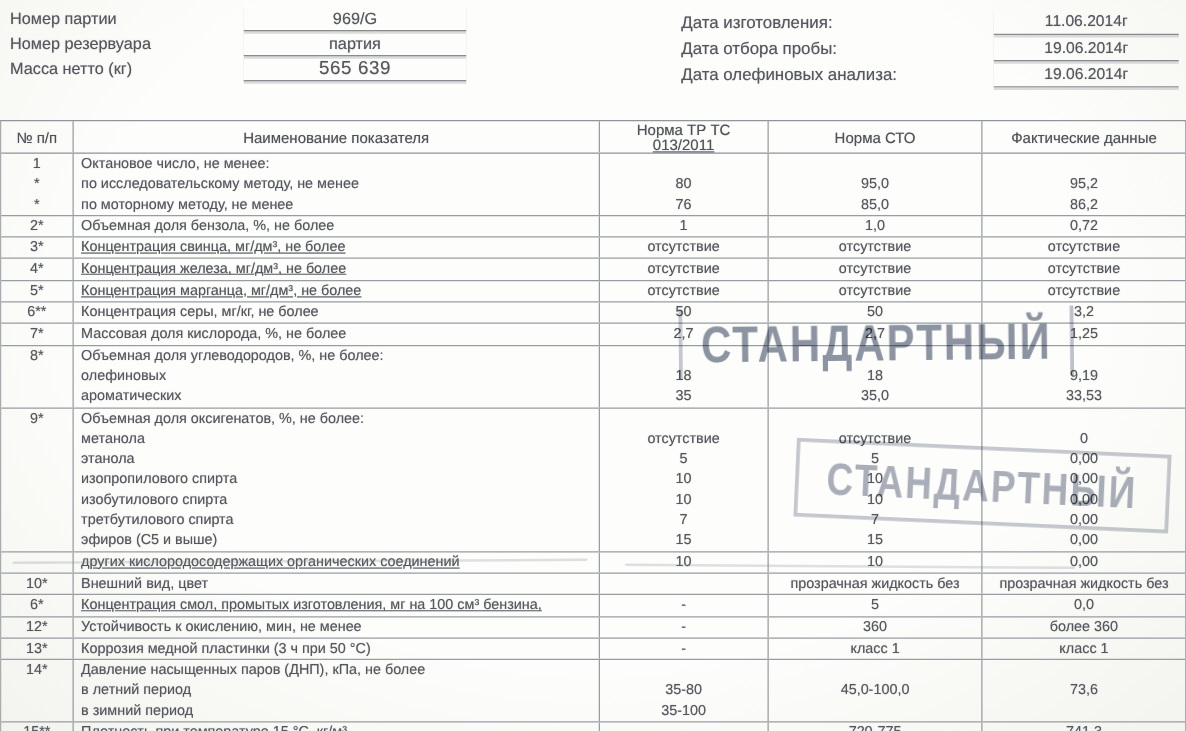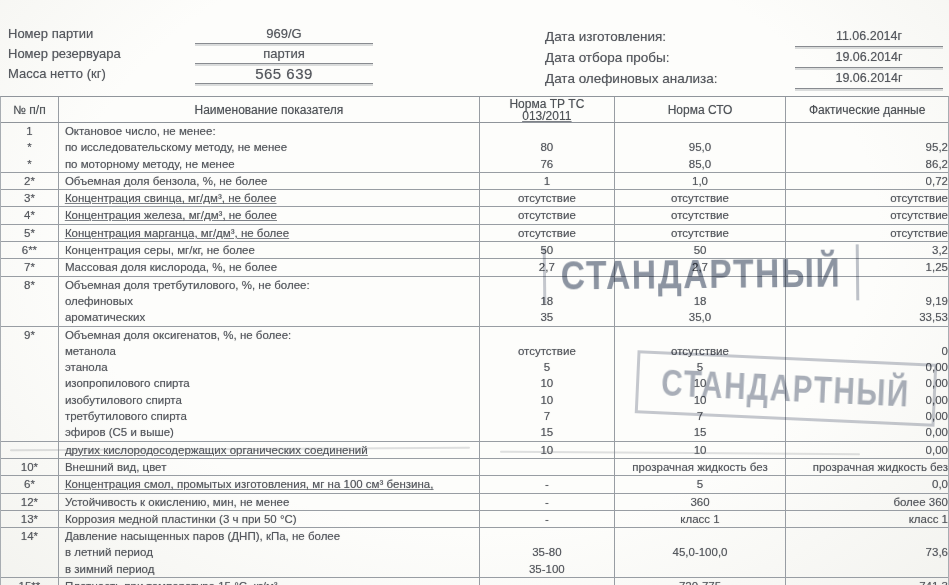--- a/index.html
+++ b/index.html
@@ -11,21 +11,21 @@
   }
   .page{
     position:relative; width:949px; height:585px;
     background:radial-gradient(ellipse at 50% 40%, #fdfdfb 60%, #f3f3ef 100%);
     color:#54575d;
     overflow:hidden;
     text-shadow:0 0 0.8px rgba(84,87,93,0.55);
   }
 
   
-  .meta{ position:absolute; top:20px; left:0; width:949px; height:86px; font-size:13px; }
+  .meta{ position:absolute; top:1px; left:0; width:949px; height:86px; font-size:13px; }
   .meta-left{ position:absolute; left:8px; top:4px; }
   .meta-left .mrow{ height:20px; line-height:20px; }
   .meta-left-values{ position:absolute; left:195px; top:4px; width:178px; }
   .mval{
     height:20px; line-height:19px; text-align:center;
     border-bottom:1.4px solid #888b90;
     box-shadow:0 2px 0 rgba(140,145,150,0.30);
   }
   .mval.big{ font-size:15px; letter-spacing:0.5px; }
   .meta-right{ position:absolute; left:545px; top:6px; font-size:13.5px; }
@@ -46,21 +46,21 @@
   .trow{ display:flex; border-bottom:1px solid #989da3; }
   .tcol{ border-right:1px solid #989da3; display:flex; flex-direction:column; }
   .tcol:last-child{ border-right:none; }
   .thead .hcell{ border-right:1px solid #989da3;align-items:center; }
   .thead .hcell:last-child{ border-right:none; }
 
   .c1{ width:58px; }
   .c2{ width:422px;justify-content:space-between; }
   .c3{ width:135px; }
   .c4{ width:172px; }
-  .c5{ width:162px;align-items:flex-end; }
+  .c5{ width:162px; }
 
   .tline{ height:16.3px; line-height:16.3px; white-space:nowrap; overflow:hidden; }
   .col-num .tline{ text-align:center; }
   .col-name .tline{ padding-left:6px; }
   .col-trts .tline,.col-sto .tline,.col-fact .tline{ text-align:center; }
   .tcol.spanv{ justify-content:center; }
   .tcol.spanv .tline{ text-align:center; }
   .u{ text-decoration:underline; text-decoration-color:#7d8187; }
 
   
@@ -263,21 +263,21 @@
             <div class="tline">1,25</div>
           </div>
         </div>
         <div class="trow">
           <div class="tcol c1 col-num">
             <div class="tline">8*</div>
             <div class="tline"></div>
             <div class="tline"></div>
           </div>
           <div class="tcol c2 col-name">
-            <div class="tline">Объемная доля третбутилового, %, не более:</div>
+            <div class="tline">Объемная доля углеводородов, %, не более:</div>
             <div class="tline">олефиновых</div>
             <div class="tline">ароматических</div>
           </div>
           <div class="tcol c3 col-trts">
             <div class="tline"></div>
             <div class="tline">18</div>
             <div class="tline">35</div>
           </div>
           <div class="tcol c4 col-sto">
             <div class="tline"></div>

